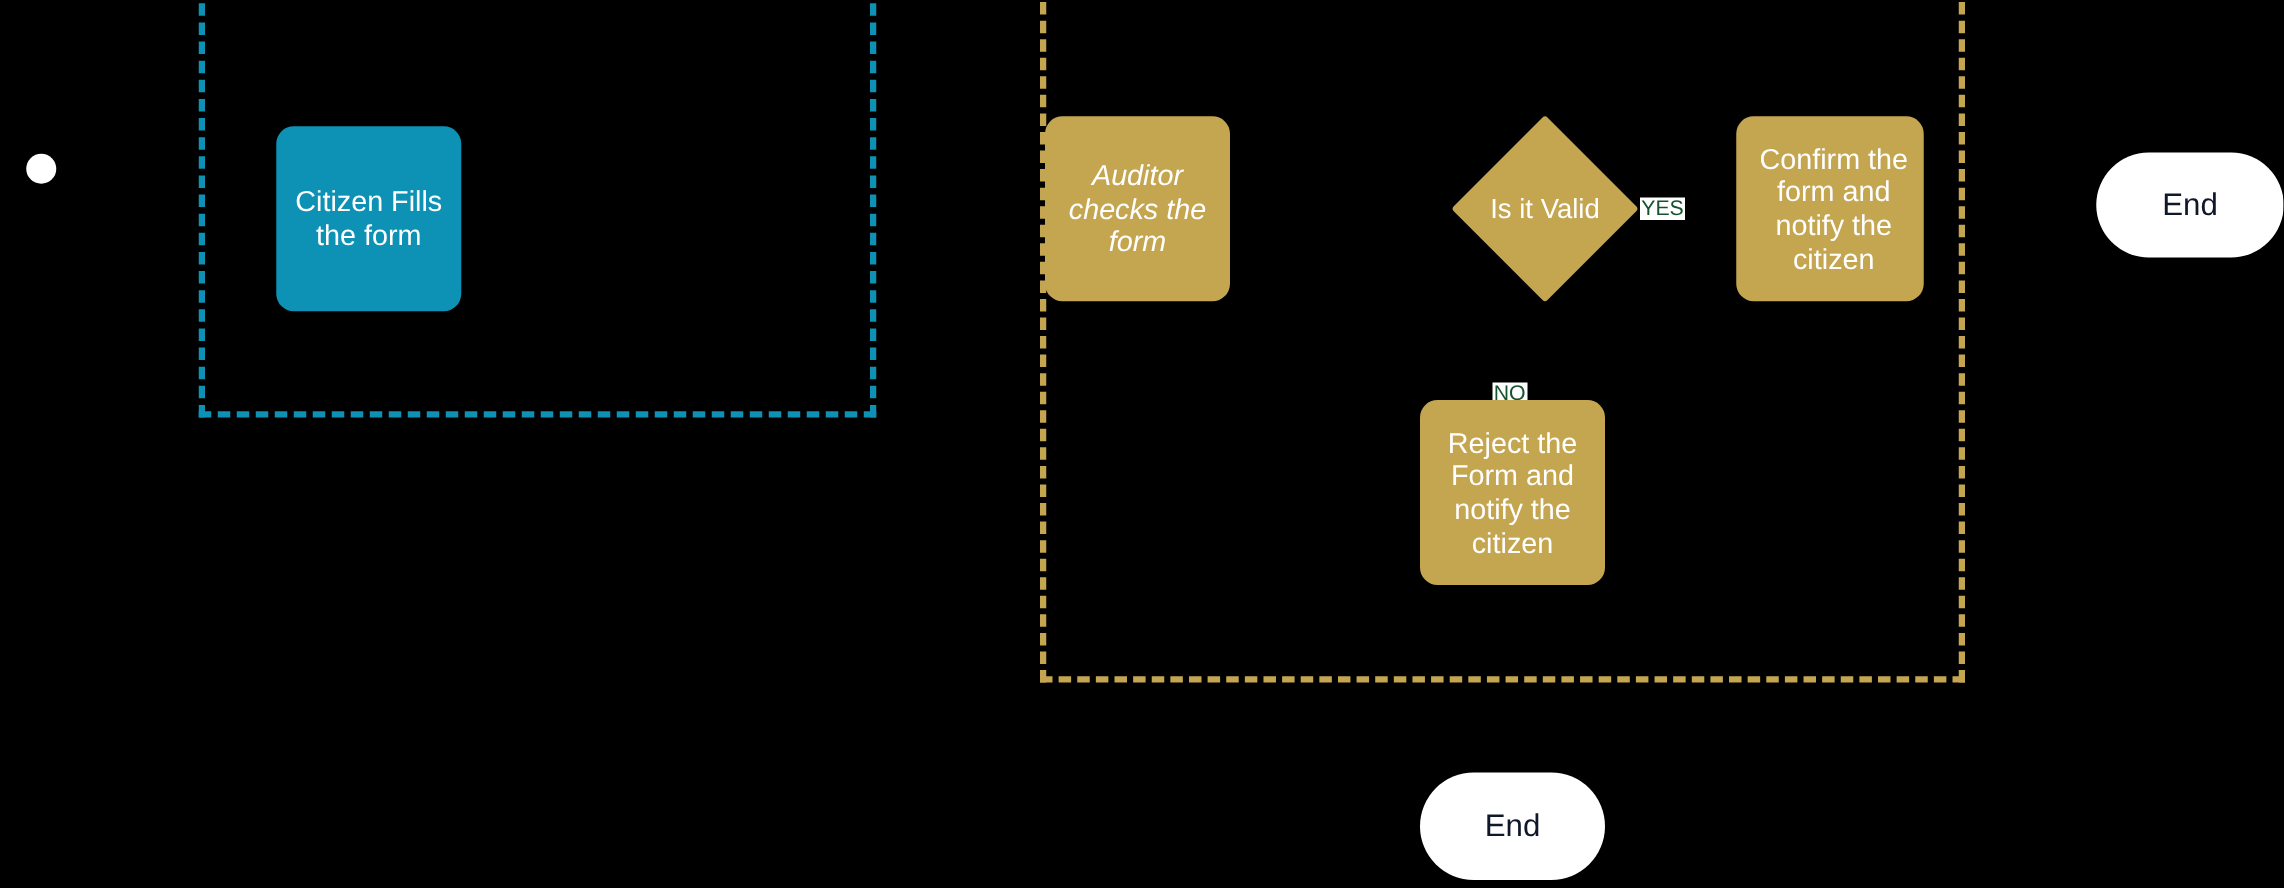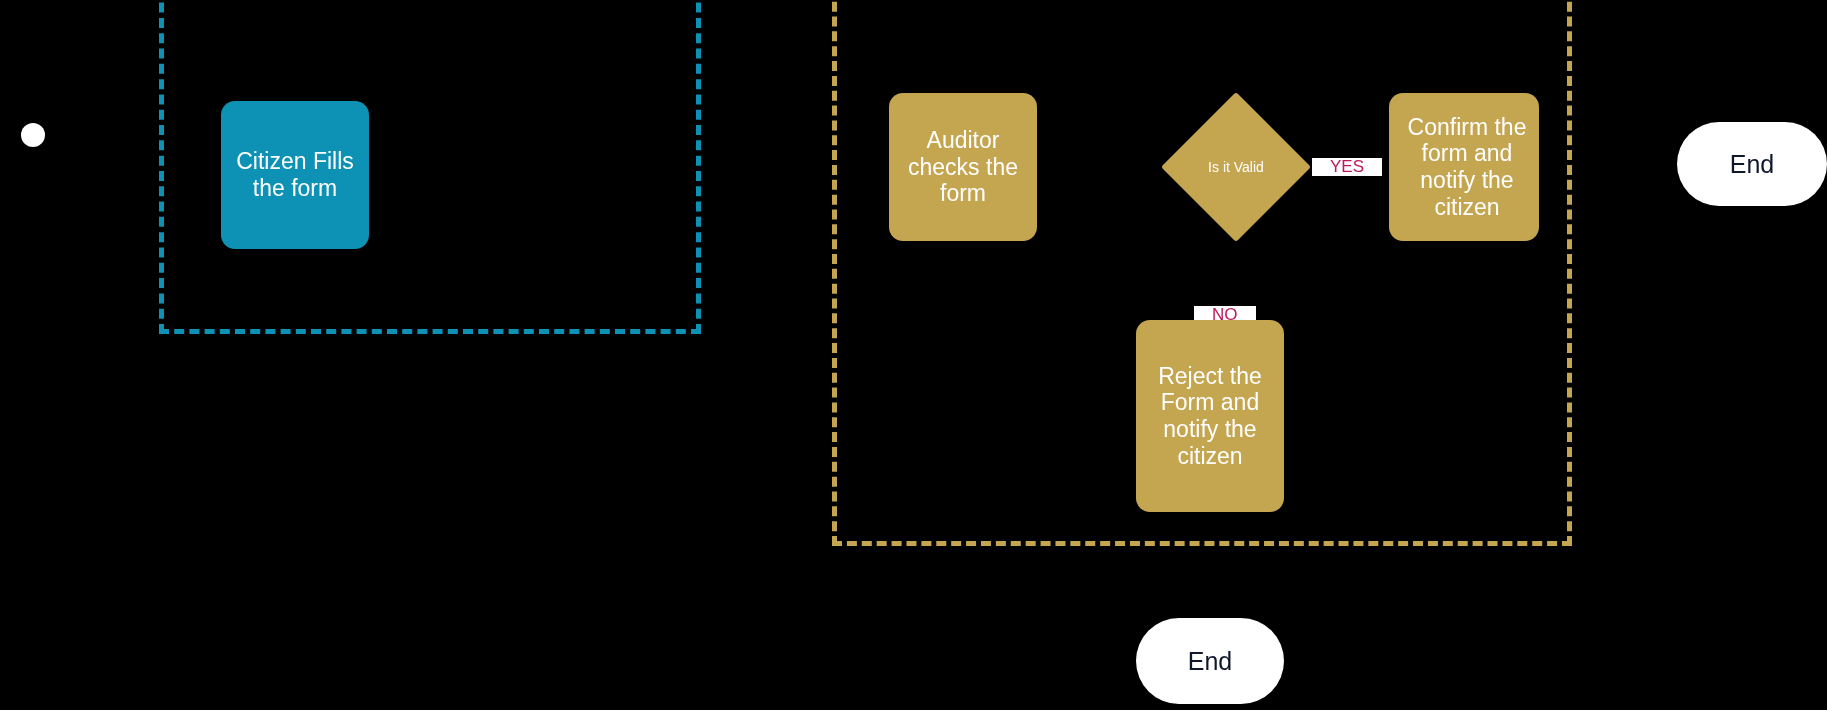--- a/index.html
+++ b/index.html
@@ -61,23 +61,23 @@
     font-size: 23px;
     line-height: 1.16;
     padding: 6px 10px;
     white-space: pre-line;
   }
   .process.cyan { background: #0D91B5; }
   .process.gold { background: #C4A550; }
 
   .p-fill    { left: 221px;  top: 101px;  width: 148px; height: 148px; }
   .p-submit  { left: 474px;  top: 93px;  width: 150px; height: 148px; }
-  .p-auditor { left: 889px;  top: 93px;  width: 148px; height: 148px; }
+  .p-auditor { left: 836px;  top: 93px;  width: 148px; height: 148px; font-style: italic; }
   .p-confirm { left: 1389px; top: 93px;  width: 150px; height: 148px; padding-left: 16px; }
-  .p-reject  { left: 1136px; top: 320px; width: 148px; height: 192px; }
+  .p-reject  { left: 1136px; top: 320px; width: 148px; height: 148px; }
 
   
   .decision-wrap {
     position: absolute;
     left: 1161px;
     top: 92px;
     width: 150px;
     height: 150px;
   }
   .decision-shape {
@@ -87,32 +87,32 @@
     transform: rotate(45deg) scale(0.707);
     border-radius: 4px;
   }
   .decision-label {
     position: absolute;
     inset: 0;
     display: flex;
     align-items: center;
     justify-content: center;
     color: #FFFFFF;
-    font-size: 14px;
+    font-size: 22px;
     text-align: right;
   }
 
   
   .edge-label {
     position: absolute;
     background: #FFFFFF;
-    color: #be185d;
+    color: #14532d;
     font-size: 17px;
     line-height: 1.05;
-    padding: 0 18px;
+    padding: 0 1px;
     white-space: nowrap;
   }
   .lbl-yes { left: 1312px; top: 158px; }
   .lbl-no  { left: 1194px; top: 270px; margin-top: 36px; }
 
   
   .end-node {
     position: absolute;
     box-sizing: border-box;
     background: #FFFFFF;

